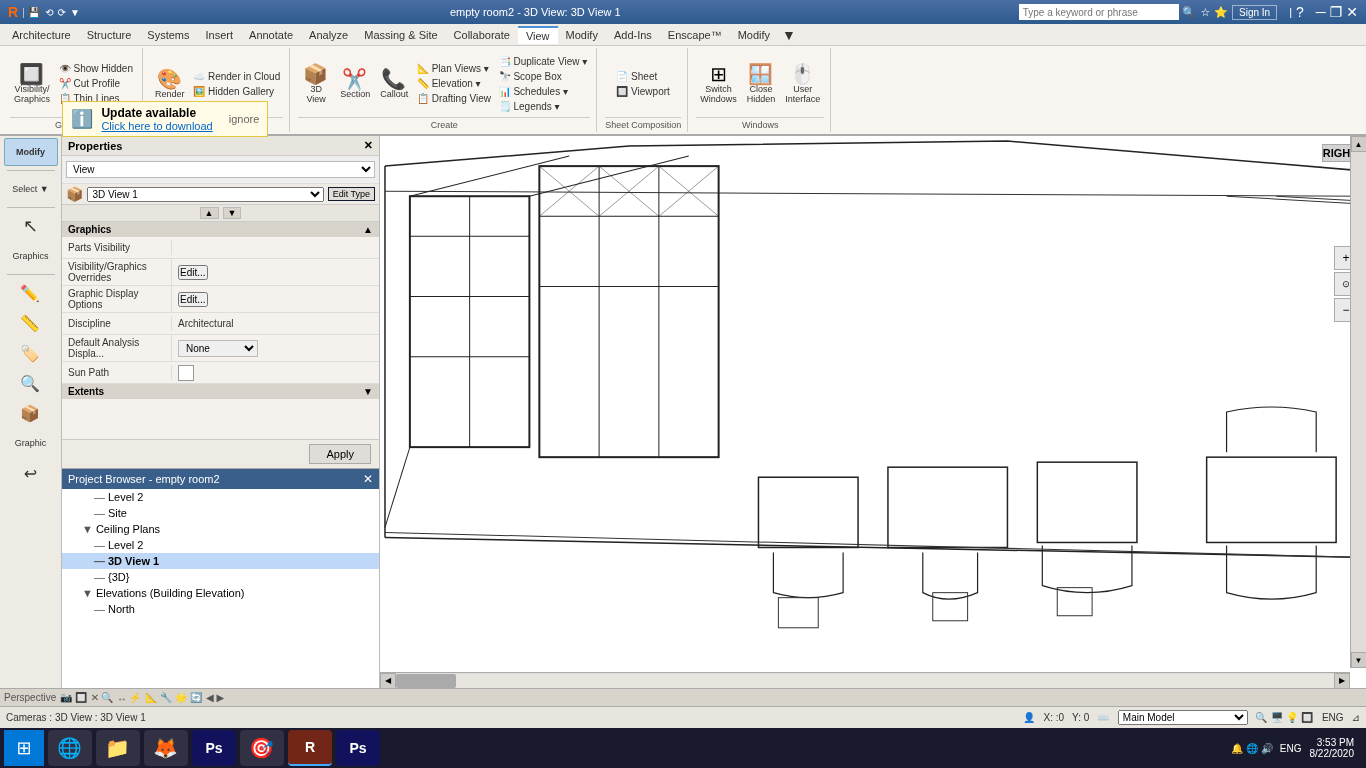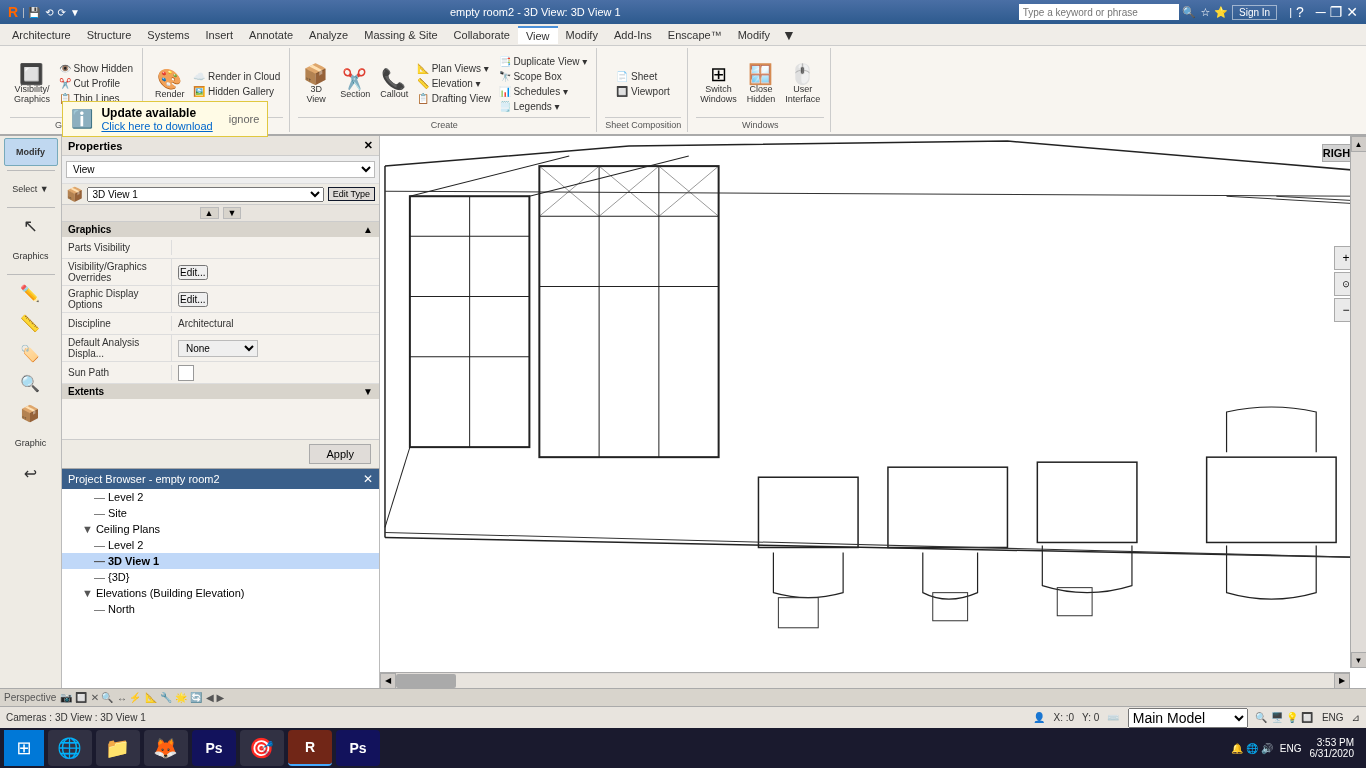--- a/index.html
+++ b/index.html
@@ -738,21 +738,21 @@
   <span style="color:#555;">📷 🔲 ✕ 🔍 ↔ ⚡ 📐 🔧 🌟 🔄 ◀ ▶</span>
 </div>
 
 <div id="status-bar">
   <span class="status-left">Cameras : 3D View : 3D View 1</span>
   <div class="status-right">
     <span>👤</span>
     <span>X: <span>:0</span></span>
     <span>Y: <span>0</span></span>
     <span>⌨️</span>
-    <select style="font-size:14px; width:120px;">
+    <select style="font-size:10px; width:130px;">
       <option>Main Model</option>
     </select>
     <span>🔍 🖥️ 💡 🔲</span>
     <span>ENG</span>
     <span>⊿</span>
   </div>
 </div>
 
 <div id="taskbar">
   <div class="tb-start">⊞</div>
@@ -763,15 +763,15 @@
   <div class="tb-btn" style="font-size:20px;">🎯</div>
   <div class="tb-btn" style="background:rgba(200,50,0,0.5); color:white; font-size:14px; font-weight:bold; border-bottom:2px solid #4af;">R</div>
   <div class="tb-btn" style="background:rgba(0,0,200,0.3); color:white; font-size:14px; font-weight:bold;">Ps</div>
   <div class="tb-spacer"></div>
   <div style="display:flex; align-items:center; gap:6px; color:white; font-size:10px; padding-right:4px;">
     <span>🔔 🌐 🔊</span>
     <span>ENG</span>
   </div>
   <div class="tb-clock">
     <div>3:53 PM</div>
-    <div>6/31/2020</div>
+    <div>8/22/2020</div>
   </div>
 </div>
 
 </body></html>

